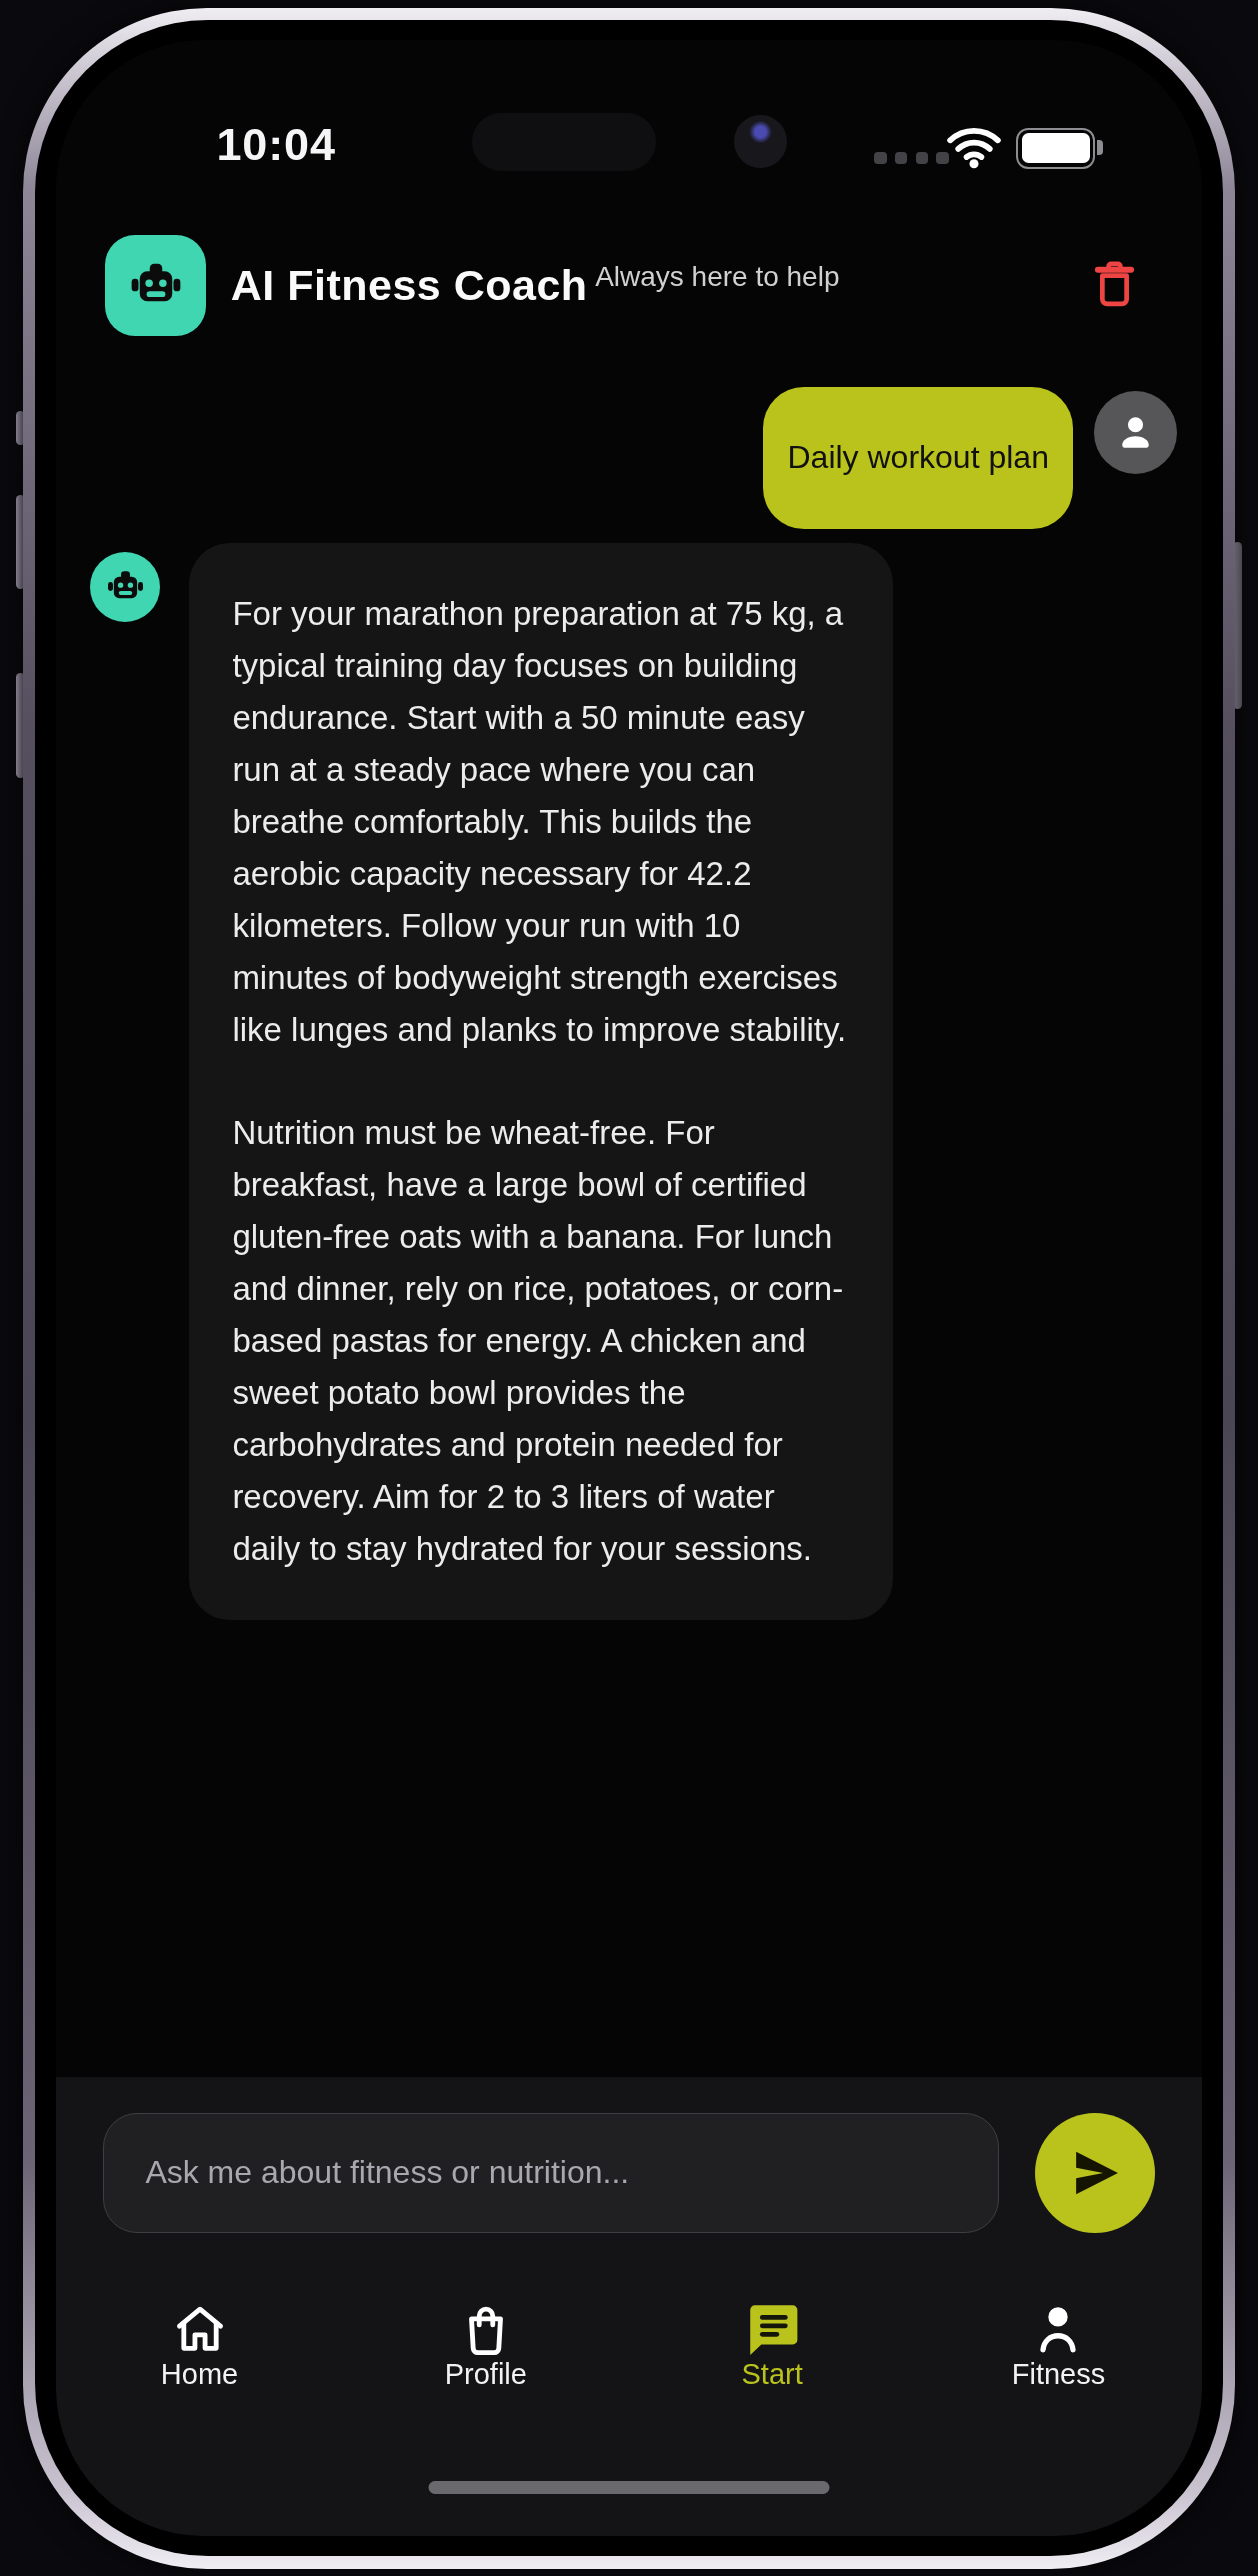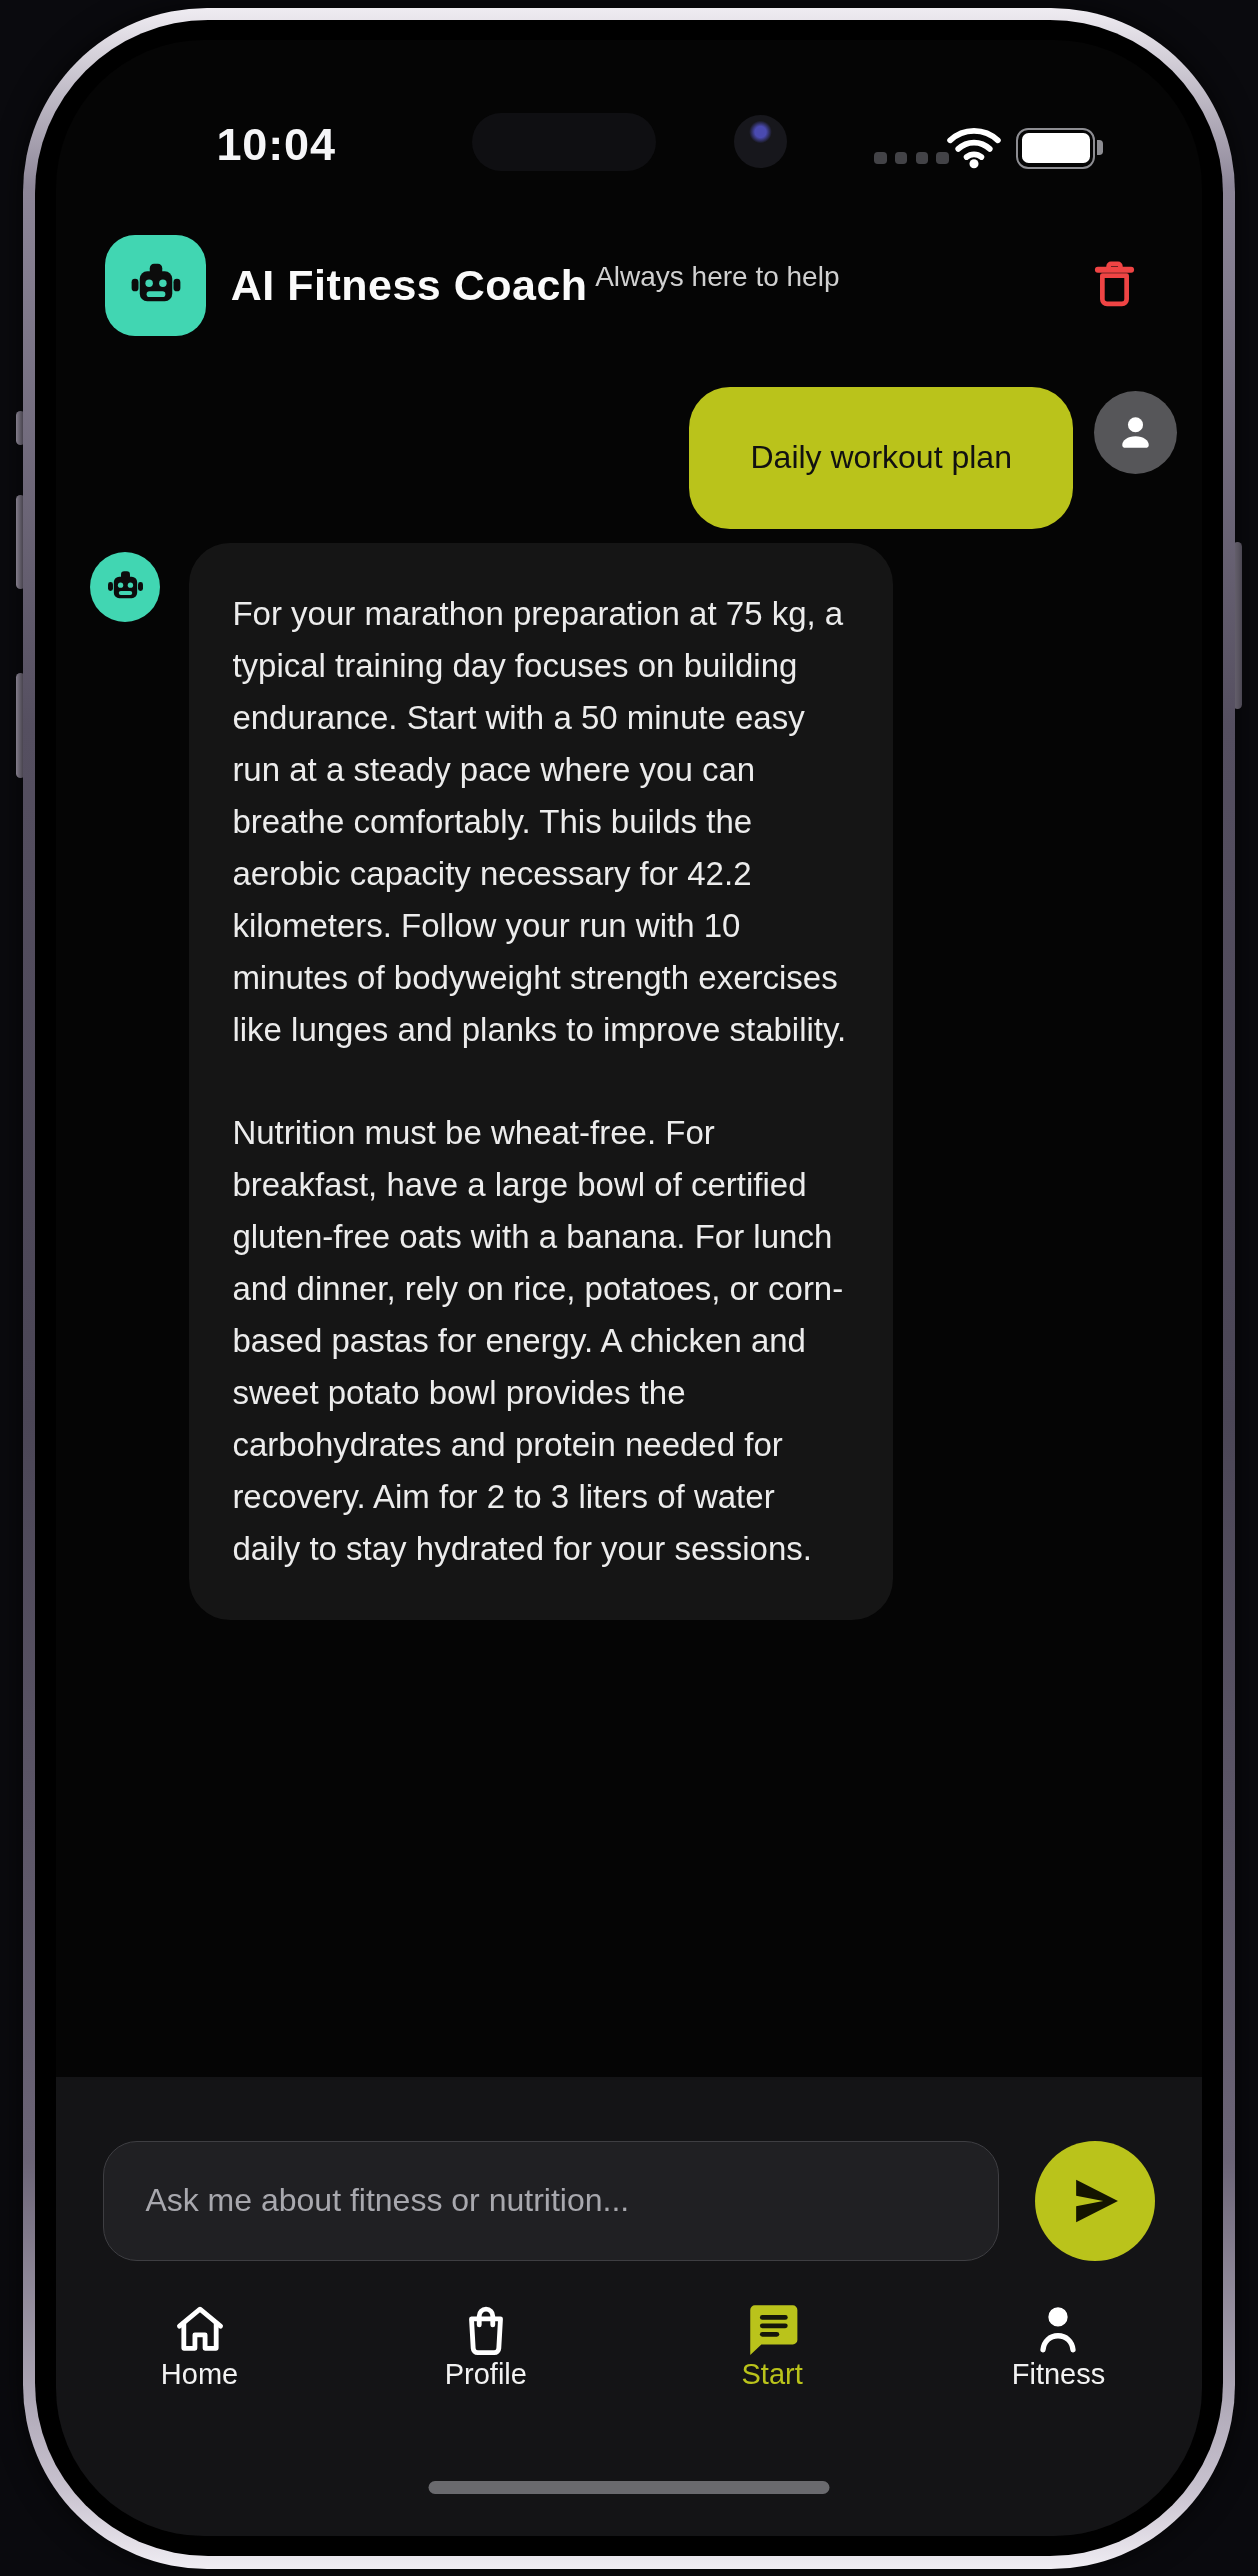--- a/index.html
+++ b/index.html
@@ -41,33 +41,33 @@
   .header{position:absolute;top:195px;left:49px;right:60px;display:flex;align-items:center;gap:24.4px;}
   .bot-avatar-lg{width:101px;height:101px;border-radius:30px;background:var(--teal);
     display:flex;align-items:center;justify-content:center;flex:0 0 auto;}
   .h-text{display:flex;flex-direction:row;gap:7.5px;}
   .h-title{font-size:43px;font-weight:700;color:#fafafa;letter-spacing:0.5px;}
   .h-sub{font-size:28px;color:#d0d0d0;}
   .trash-btn{margin-left:auto;background:none;border:none;cursor:pointer;padding:3.8px;}
 
   
   .msg-user{position:absolute;top:347px;right:25px;display:flex;gap:20.7px;align-items:flex-start;}
-  .bubble-user{height:142px;display:flex;align-items:center;padding:0 61px;background:var(--yellow);
+  .bubble-user{height:142px;display:flex;align-items:center;padding:0 24px;background:var(--yellow);
     border-radius:41px;color:#111;font-size:32px;}
   .user-avatar{width:83px;height:83px;border-radius:50%;background:#565659;margin-top:4.7px;
     display:flex;align-items:center;justify-content:center;flex:0 0 auto;}
   .msg-bot-avatar{position:absolute;left:34px;top:512px;width:70px;height:70px;border-radius:50%;
     background:var(--teal);display:flex;align-items:center;justify-content:center;}
   .bubble-bot{position:absolute;left:133px;top:503px;width:704px;background:var(--bubble);
     border-radius:41px;padding:45px 43px;color:#ececec;font-size:33px;line-height:52px;}
   .bubble-bot p + p{margin-top:51px;}
 
   
   .bottom-panel{position:absolute;left:0;right:0;bottom:0;top:2037px;background:var(--panel);}
-  .composer{position:absolute;top:64px;left:47px;right:47px;display:flex;gap:36px;align-items:center;}
+  .composer{position:absolute;top:36px;left:47px;right:47px;display:flex;gap:36px;align-items:center;}
   .chat-input{flex:1;height:120px;background:#202023;border:1.9px solid #3e3e42;border-radius:34px;
     padding:0 41px;font-size:32px;color:#e8e8e8;font-family:"Liberation Sans",sans-serif;outline:none;}
   .chat-input::placeholder{color:#a8a8ae;}
   .send-btn{width:120px;height:120px;border-radius:50%;background:var(--yellow);border:none;cursor:pointer;
     display:flex;align-items:center;justify-content:center;flex:0 0 auto;}
   .nav{position:absolute;top:223px;left:0;right:0;display:flex;}
   .nav-item{flex:1;display:flex;flex-direction:column;align-items:center;background:none;border:none;cursor:pointer;}
   .nav-item .lbl{font-size:29px;color:#f2f2f2;}
   .nav-item.active .lbl{color:var(--yellow);}
   .home-indicator{position:absolute;top:404px;left:50%;transform:translateX(-50%);

